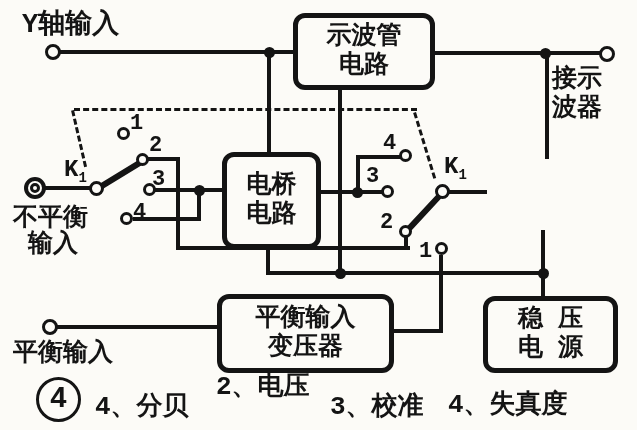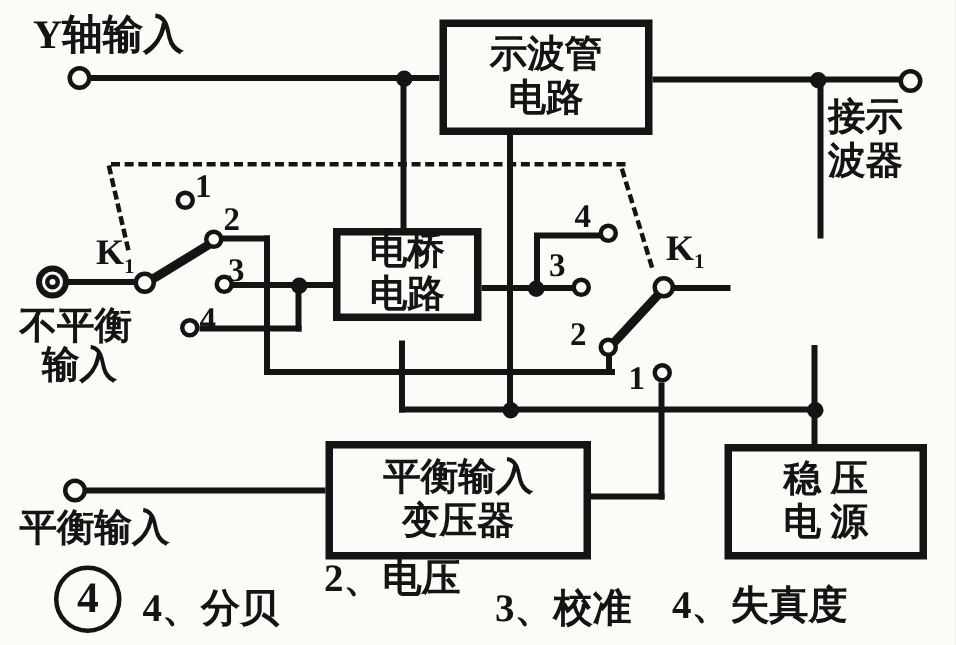--- a/index.html
+++ b/index.html
@@ -1,32 +1,32 @@
 <!DOCTYPE html>
 <html style="--ink: #141414; --paper: #fcfbf7;"><head>
 <meta charset="utf-8">
 <style>
   html,body{margin:0;padding:0;background:#e8e6e1;}
   .stage{
     position:relative;width:637px;height:430px;overflow:hidden;
     background:var(--paper,#fcfbf7);
-    font-family:Liberation Serif, serif;
+    font-family:Liberation Mono, monospace;
     color:var(--ink,#141414);
   }
   .w{position:absolute;background:var(--ink,#141414);}
   .dot{position:absolute;width:11px;height:11px;border-radius:50%;background:var(--ink,#141414);}
   .term{position:absolute;width:16px;height:16px;border:3px solid var(--ink,#141414);
         border-radius:50%;background:var(--paper,#fcfbf7);box-sizing:border-box;}
   .contact{position:absolute;width:13px;height:13px;border:3px solid var(--ink,#141414);
         border-radius:50%;background:var(--paper,#fcfbf7);box-sizing:border-box;}
   .pivot{position:absolute;width:15px;height:15px;border:3px solid var(--ink,#141414);
         border-radius:50%;background:var(--paper,#fcfbf7);box-sizing:border-box;}
   .arm{position:absolute;height:6px;border-radius:3px;background:var(--ink,#141414);transform-origin:0 50%;}
   .dash{position:absolute;border-top:3px dashed var(--ink,#141414);transform-origin:0 0;}
-  .box{position:absolute;border:5px solid var(--ink,#141414);border-radius:0;
+  .box{position:absolute;border:5px solid var(--ink,#141414);border-radius:12px;
        background:var(--paper,#fcfbf7);box-sizing:border-box;
        display:flex;flex-direction:column;align-items:center;justify-content:center;
        font-weight:700;line-height:1.15;text-align:center;}
   .lbl{position:absolute;font-weight:700;white-space:nowrap;}
   .digit{position:absolute;font-weight:700;font-size:22px;}
   .kname{position:absolute;font-weight:700;font-size:24px;}
   .kname sub{font-size:14px;}
   .figcircle{position:absolute;width:45px;height:45px;border:3px solid var(--ink,#141414);
        border-radius:50%;box-sizing:border-box;display:flex;align-items:center;justify-content:center;
        font-size:29px;font-weight:700;}
@@ -109,21 +109,21 @@
   <div class="digit" style="left:383px;top:131px;">4</div>
   <div class="digit" style="left:366px;top:164px;">3</div>
   <div class="digit" style="left:380px;top:210px;">2</div>
   <div class="digit" style="left:419px;top:239px;">1</div>
   <div class="kname" style="left:444px;top:153px;"><span>K</span><sub>1</sub></div>
 
   <div class="box" style="left:293px;top:13px;width:142px;height:77px;font-size:25px;">
     <div>示波管</div>
     <div>电路</div>
   </div>
-  <div class="box" style="left:222px;top:152px;width:99px;height:62px;font-size:25px;">
+  <div class="box" style="left:222px;top:152px;width:99px;height:97px;font-size:25px;">
     <div>电桥</div>
     <div>电路</div>
   </div>
   <div class="box" style="left:217px;top:294px;width:177px;height:79px;font-size:25px;">
     <div>平衡输入</div>
     <div>变压器</div>
   </div>
   <div class="box" style="left:483px;top:296px;width:135px;height:77px;font-size:25px;">
     <div>稳 压</div>
     <div>电 源</div>

